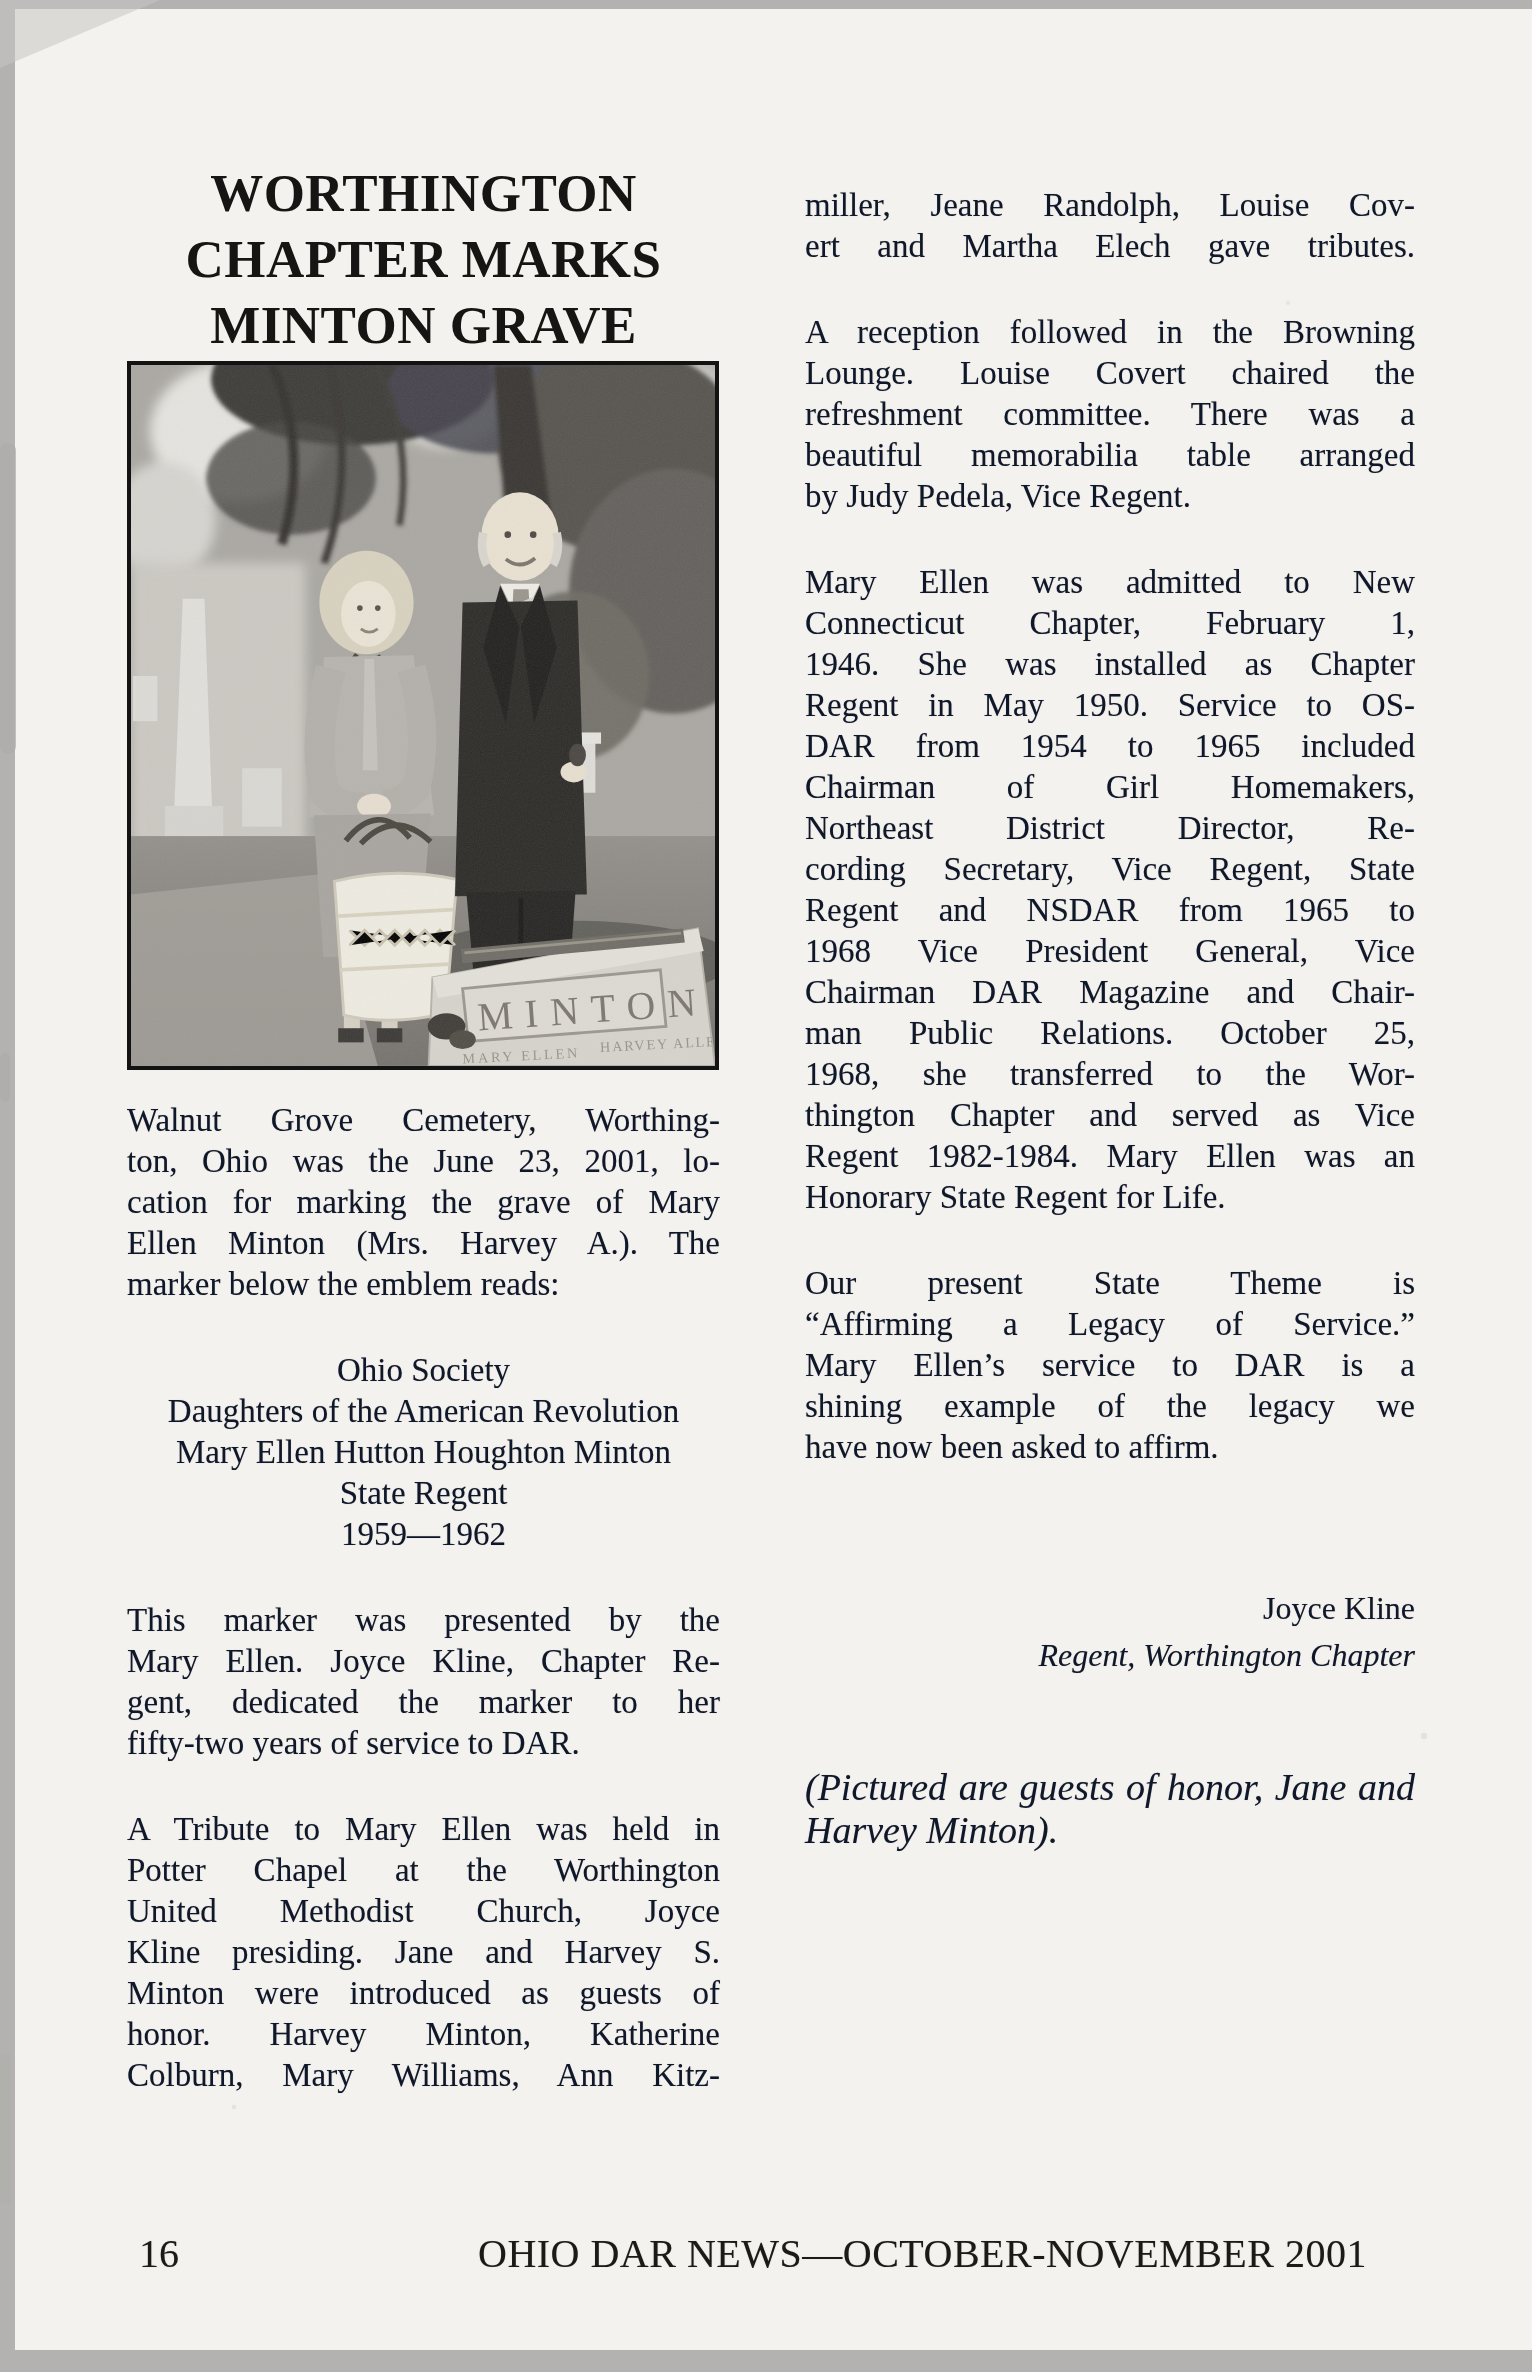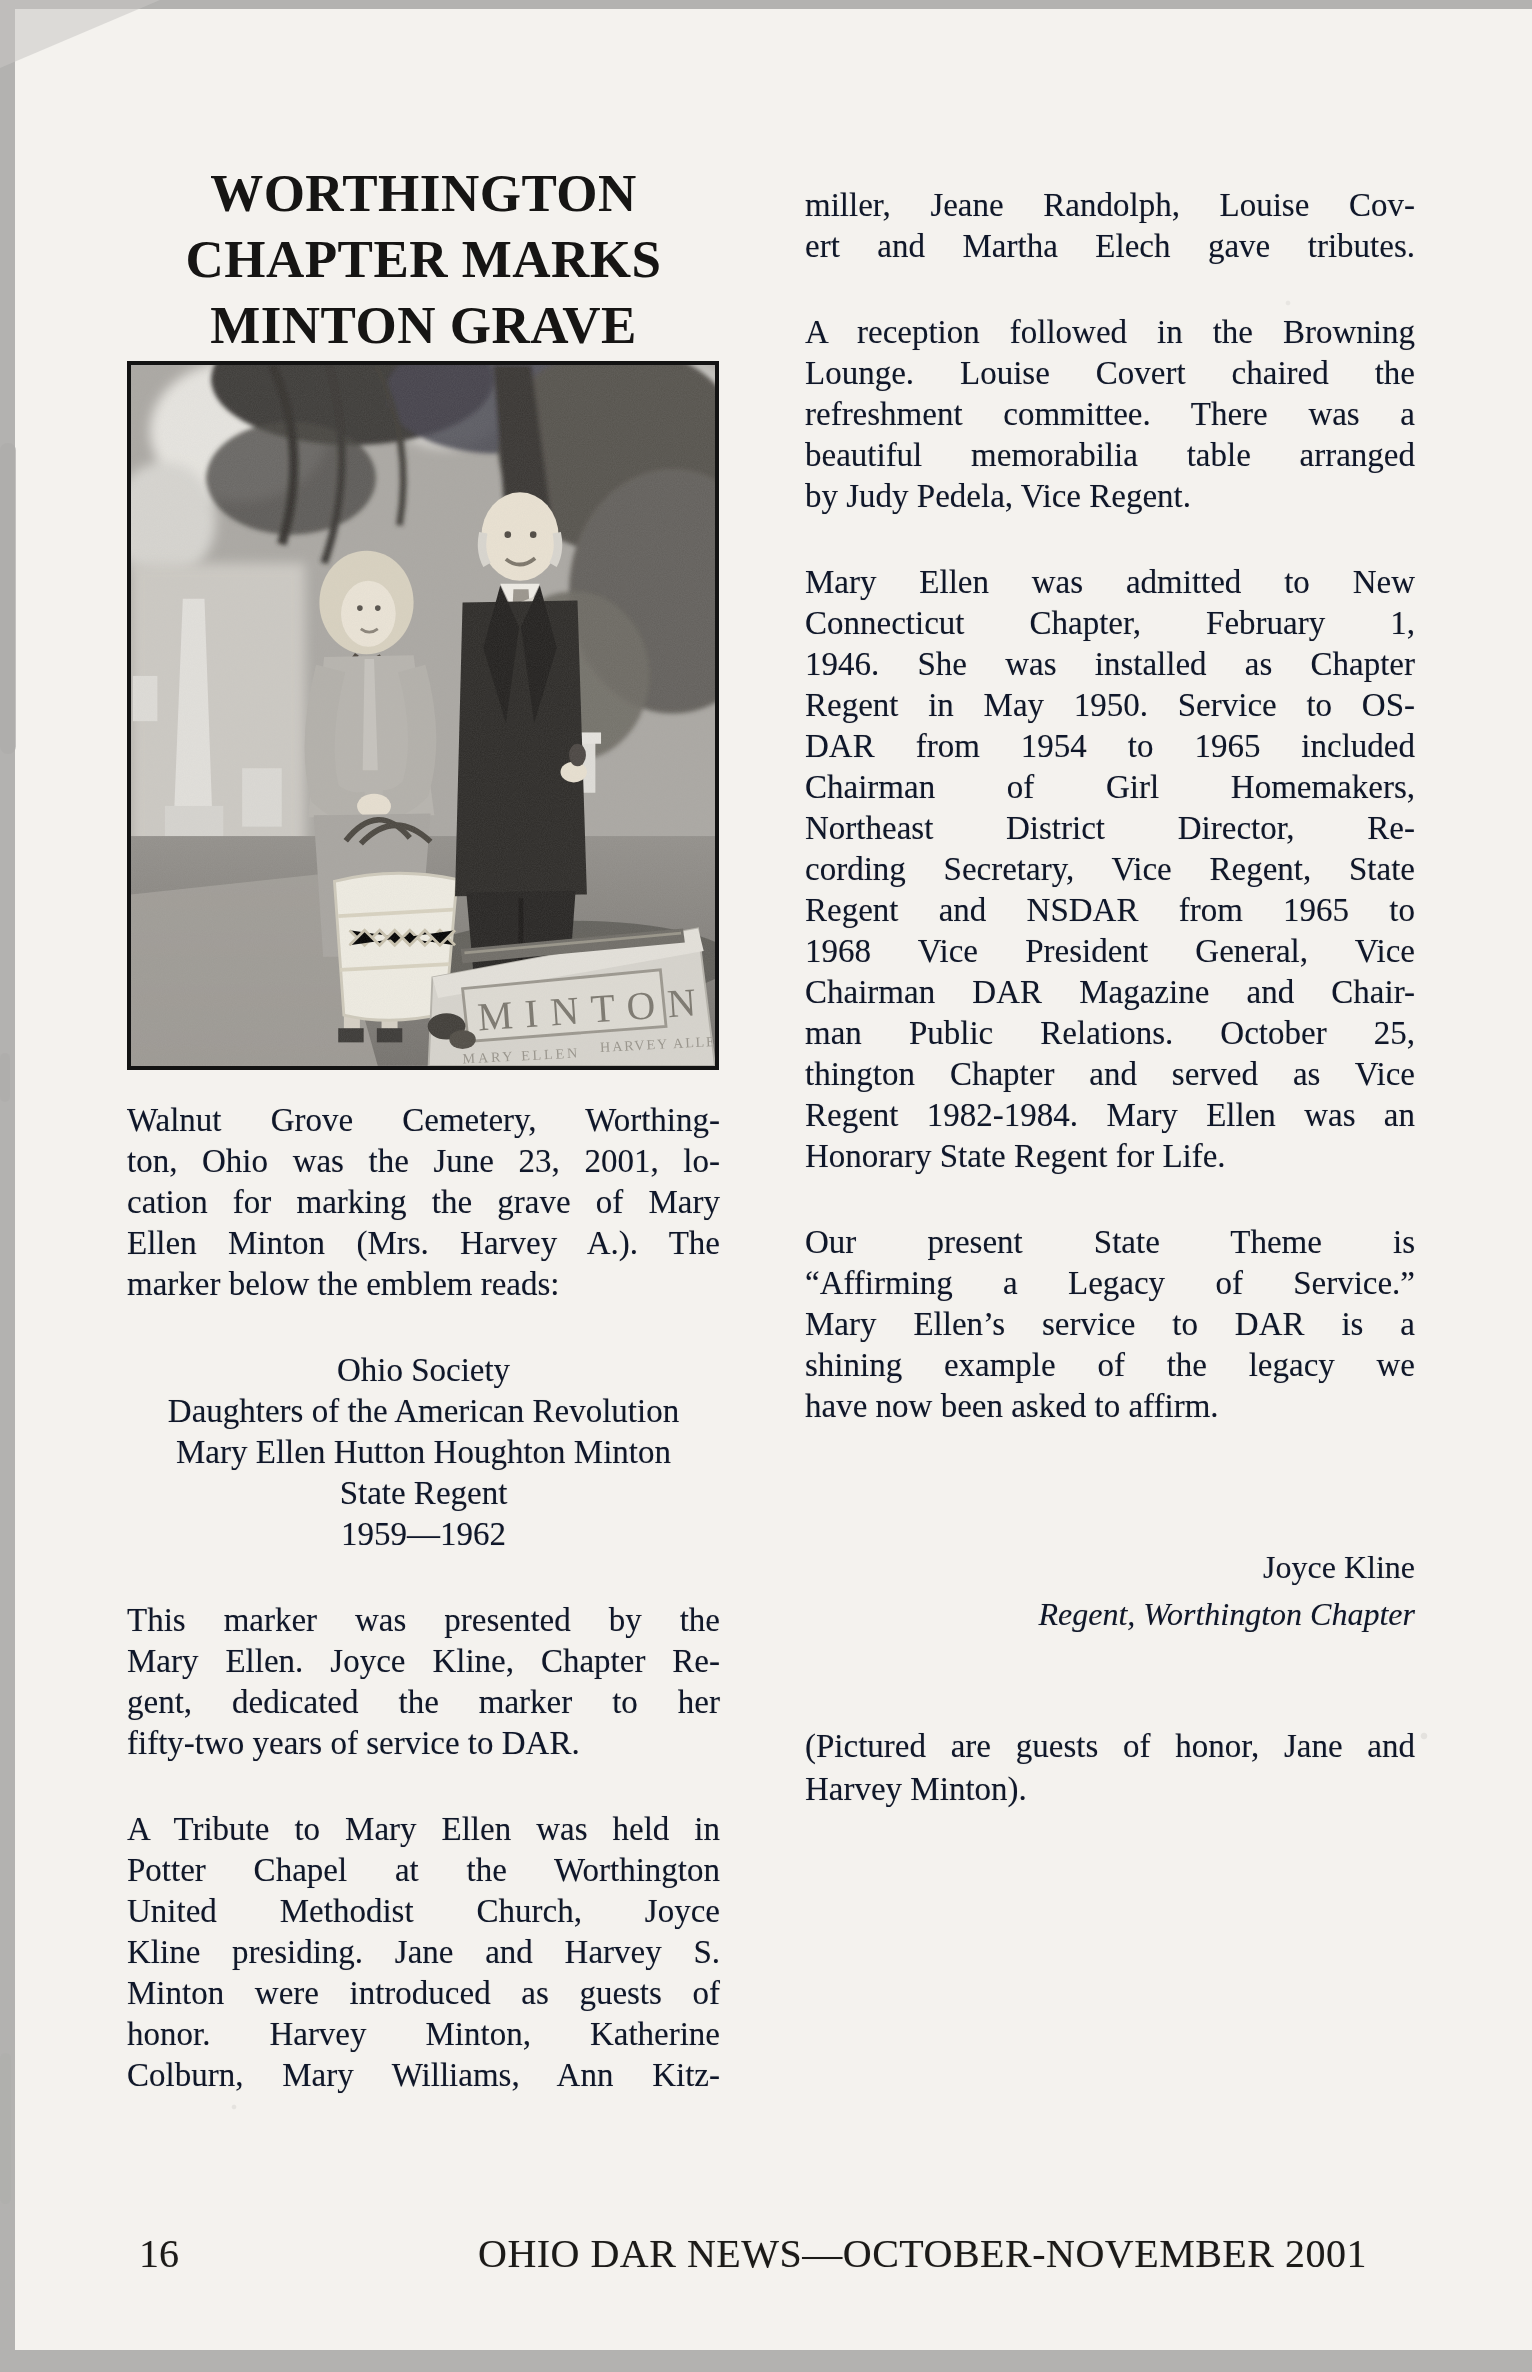--- a/index.html
+++ b/index.html
@@ -49,21 +49,21 @@
   .para + .para{margin-top:45px;}
   .ln{text-align:justify;text-align-last:justify;white-space:nowrap;}
   .ln.nf{text-align-last:left;}
   .centered .cln{text-align:center;white-space:nowrap;}
   .it{font-style:italic;}
 
   .left-text{left:127px;top:1100px;width:593px;}
   .right-text{left:805px;top:185px;width:610px;}
 
   .signature{margin-top:117px;text-align:right;font-size:32px;line-height:47px;}
-  .pictured{margin-top:87px;font-size:33px;line-height:43px;}
+  .pictured{margin-top:87px;font-style:italic;font-size:38px;line-height:43px;}
 
   
   .footer{position:absolute;left:0;top:2230px;width:1222px;height:56px;
     font-size:40px;color:#1b1a18;}
   .pageno{position:absolute;left:139px;top:0;}
   .pub{position:absolute;left:433px;top:0;width:979px;text-align:center;letter-spacing:0.5px;}
 </style>
 </head>
 <body>
 
@@ -253,20 +253,21 @@
         <div class="ln">1946. She was installed as Chapter</div>
         <div class="ln">Regent in May 1950. Service to OS-</div>
         <div class="ln">DAR from 1954 to 1965 included</div>
         <div class="ln">Chairman of Girl Homemakers,</div>
         <div class="ln">Northeast District Director, Re-</div>
         <div class="ln">cording Secretary, Vice Regent, State</div>
         <div class="ln">Regent and NSDAR from 1965 to</div>
         <div class="ln">1968 Vice President General, Vice</div>
         <div class="ln">Chairman DAR Magazine and Chair-</div>
         <div class="ln">man Public Relations. October 25,</div>
+        <div class="ln">1968, she transferred to the Wor-</div>
         <div class="ln">thington Chapter and served as Vice</div>
         <div class="ln">Regent 1982-1984. Mary Ellen was an</div>
         <div class="ln nf">Honorary State Regent for Life.</div>
       </div>
       <div class="para justified">
         <div class="ln">Our present State Theme is</div>
         <div class="ln">“Affirming a Legacy of Service.”</div>
         <div class="ln">Mary Ellen’s service to DAR is a</div>
         <div class="ln">shining example of the legacy we</div>
         <div class="ln nf">have now been asked to affirm.</div>

